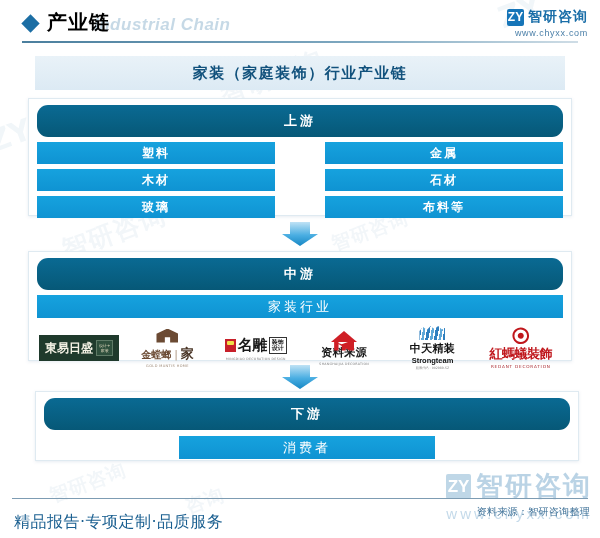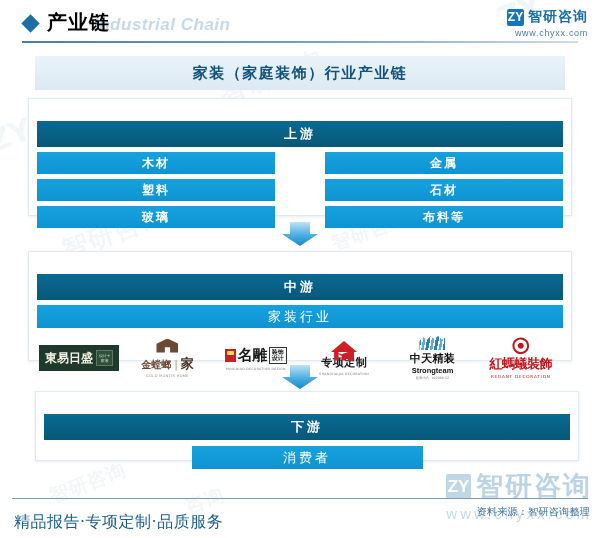--- a/index.html
+++ b/index.html
@@ -139,26 +139,27 @@
   }
 
   .card {
     position: absolute;
     background: #ffffff;
     border: 1px solid #dfeaf1;
     box-shadow: 0 1px 3px rgba(120,150,175,0.18);
   }
 
   .bar-head {
-    height: 26px;
-    margin: 22px 8px 0 8px;
+    height: 32px;
+    margin: 6px 8px 0 8px;
     background: linear-gradient(to bottom,#0a6a93,#065877);
     display: flex;
     align-items: center;
     justify-content: center;
+    border-radius: 11px;
   }
   .bar-head span {
     color: #ffffff;
     font-size: 13px;
     font-weight: bold;
     letter-spacing: 3px;
   }
 
   .bar-item {
     height: 22px;
@@ -291,21 +292,21 @@
     font-weight: bold;
     text-align: center;
   }
   .lg-ant .zh { color: #c0171c; font-size: 13px; font-weight: bold; letter-spacing: -0.5px; }
   .lg-ant .en { color: #a8242a; font-size: 4.2px; letter-spacing: 0.8px; margin-top: 1px; }
 
   
   #down-card { left: 35px; top: 345px; width: 544px; height: 70px; }
   .down-item {
     height: 23px;
-    width: 231px;
+    width: 256px;
     margin: 6px auto 0 auto;
   }
   .down-item span { letter-spacing: 3px; font-weight: normal; font-size: 13px; }
 
   
   .footer-rule {
     position: absolute;
     left: 12px; top: 498px;
     width: 576px; height: 1px;
     background: #7d9cb3;
@@ -392,24 +393,24 @@
     <span>家装（家庭装饰）行业产业链</span>
   </div>
 
   <div class="card" id="upstream-card">
     <div class="bar-head">
       <span>上游</span>
     </div>
     <div class="up-grid">
       <div class="up-col">
         <div class="bar-item">
+            <span>塑料</span>
+          </div>
+        <div class="bar-item">
             <span>木材</span>
-          </div>
-        <div class="bar-item">
-            <span>塑料</span>
           </div>
         <div class="bar-item">
             <span>玻璃</span>
           </div>
       </div>
       <div class="up-col">
         <div class="bar-item">
             <span>金属</span>
           </div>
         <div class="bar-item">
@@ -470,21 +471,21 @@
           <div class="box">
             <div>装饰</div>
             <div>设计</div>
           </div>
         </div>
         <div class="lg-sub-en">MINGDIAO DECORATION DESIGN</div>
       </div>
 
       <div class="logo-cell lg-hujia">
         <div class="lg-hujia-ico"></div>
-        <div class="zh">专项定制</div>
+        <div class="zh">资料来源</div>
         <div class="lg-sub-en">SHANGHAIJIA DECORATION</div>
       </div>
 
       <div class="logo-cell lg-zt">
         <div class="lg-zt-ico"></div>
         <div class="zh">中天精装</div>
         <div class="en">Strongteam</div>
         <div class="tiny">股票代码：002989.SZ</div>
       </div>
 

